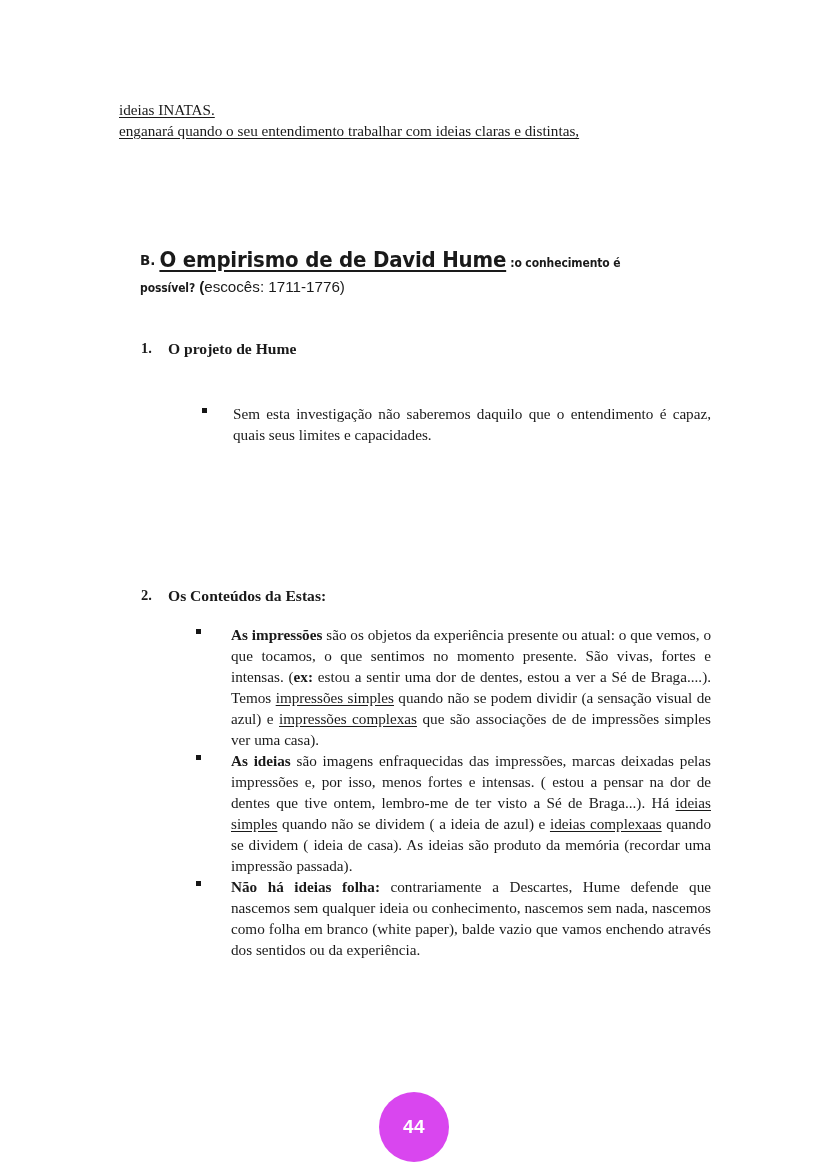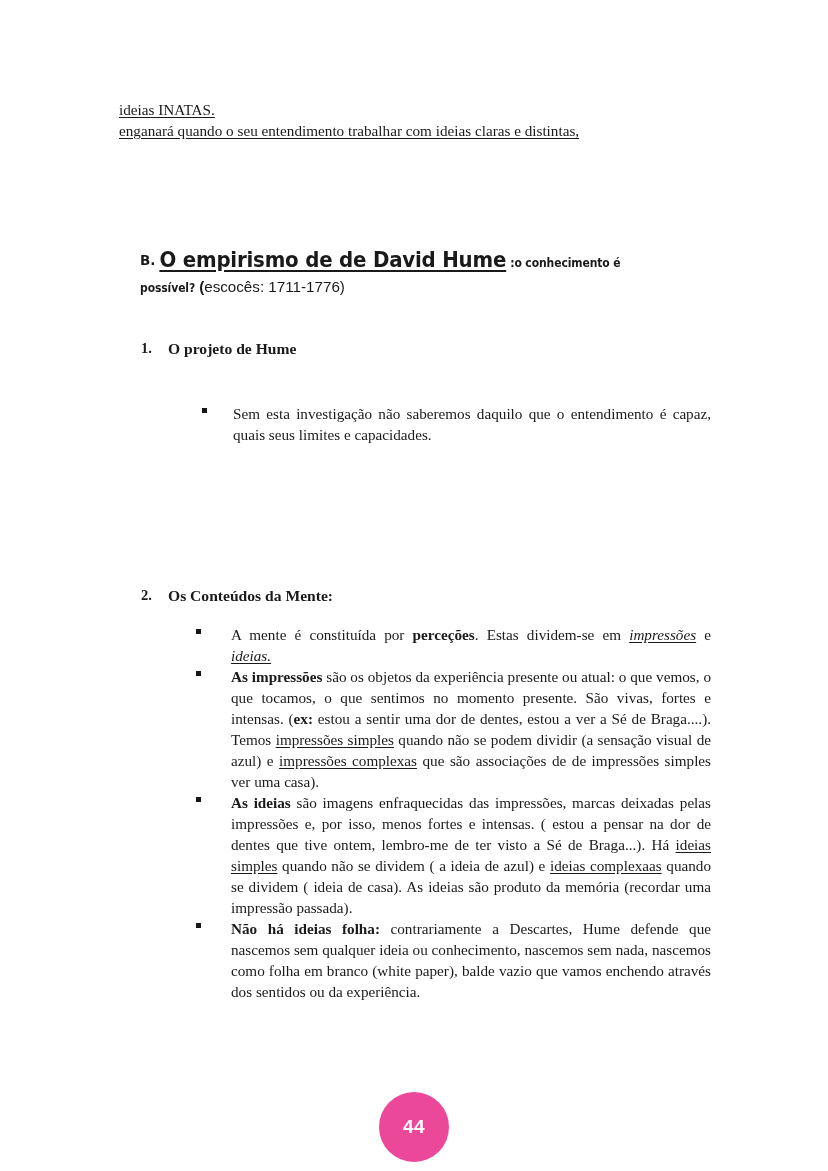--- a/index.html
+++ b/index.html
@@ -127,21 +127,21 @@
   .bullets.wide .bullet-row + .bullet-row { margin-top: 21px; font-weight: bold; }
 
   
   .page-badge {
     position: absolute;
     left: 379px;
     top: 1092px;
     width: 70px;
     height: 70px;
     border-radius: 50%;
-    background: #ec4899;
+    background: #d946ef;
     display: flex;
     align-items: center;
     justify-content: center;
   }
   .page-badge span {
     font-family: "Liberation Sans", "DejaVu Sans", sans-serif;
     font-size: 19px;
     font-weight: 700;
     color: #ffffff;
     letter-spacing: 0.5px;
@@ -176,27 +176,26 @@
 
   <div class="bullets wide" id="bullets-1" style="top:403px;">
       <div class="bullet-row">
         <span class="bullet-mark"></span>
         <p class="para"><span>Sem esta investigação  não saberemos daquilo que o entendimento é capaz, quais seus limites e capacidades.</span></p>
       </div>
     </div>
 
   <div class="num-item" style="top:587px;">
     <span class="num-marker">2.</span>
-    <span class="num-label">Os Conteúdos da Mente:</span>
+    <span class="num-label">Os Conteúdos da Estas:</span>
   </div>
 
   <div class="bullets tight" id="bullets-2" style="top:624px;">
       <div class="bullet-row">
         <span class="bullet-mark"></span>
-        <p class="para"><span>A mente é constituída por </span><span style="font-weight: 700;">perceções</span><span>. Estas dividem-se em </span><span style="font-style: italic; text-decoration: underline; text-underline-offset: 1.5px;">impressões</span><span> e </span><span style="font-style: italic; text-decoration: underline; text-underline-offset: 1.5px;">ideias.</span></p>
       </div>
       <div class="bullet-row">
         <span class="bullet-mark"></span>
         <p class="para"><span style="font-weight: 700;">As impressões</span><span> são os objetos da experiência presente ou atual: o que vemos, o que tocamos, o que sentimos no momento presente. São vivas, fortes e intensas. (</span><span style="font-weight: 700;">ex:</span><span> estou a sentir uma dor de dentes, estou a ver a Sé de Braga....). Temos </span><span style="text-decoration: underline; text-underline-offset: 1.5px;">impressões simples</span><span> quando não se podem dividir (a sensação visual de azul) e </span><span style="text-decoration: underline; text-underline-offset: 1.5px;">impressões complexas</span><span> que são associações de de impressões simples ver uma casa).</span></p>
       </div>
       <div class="bullet-row">
         <span class="bullet-mark"></span>
         <p class="para"><span style="font-weight: 700;">As ideias</span><span> são imagens enfraquecidas das impressões, marcas deixadas pelas impressões e, por isso, menos fortes e intensas. ( estou a pensar na dor de dentes que tive ontem, lembro-me de ter visto a Sé de Braga...). Há </span><span style="text-decoration: underline; text-underline-offset: 1.5px;">ideias simples</span><span> quando não se dividem ( a ideia de azul) e </span><span style="text-decoration: underline; text-underline-offset: 1.5px;">ideias complexaas</span><span> quando se dividem ( ideia de casa). As ideias são produto da memória (recordar uma impressão passada).</span></p>
       </div>
       <div class="bullet-row">

